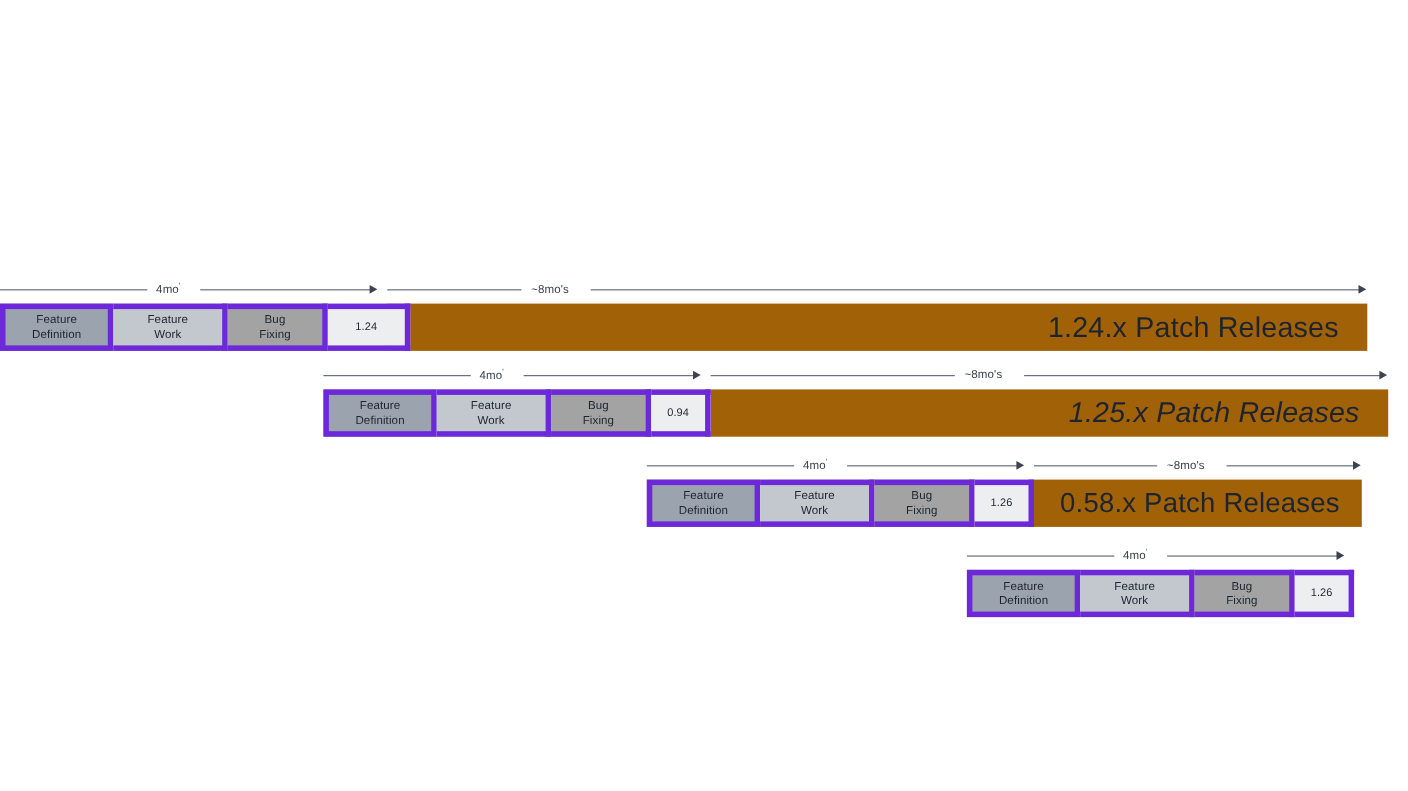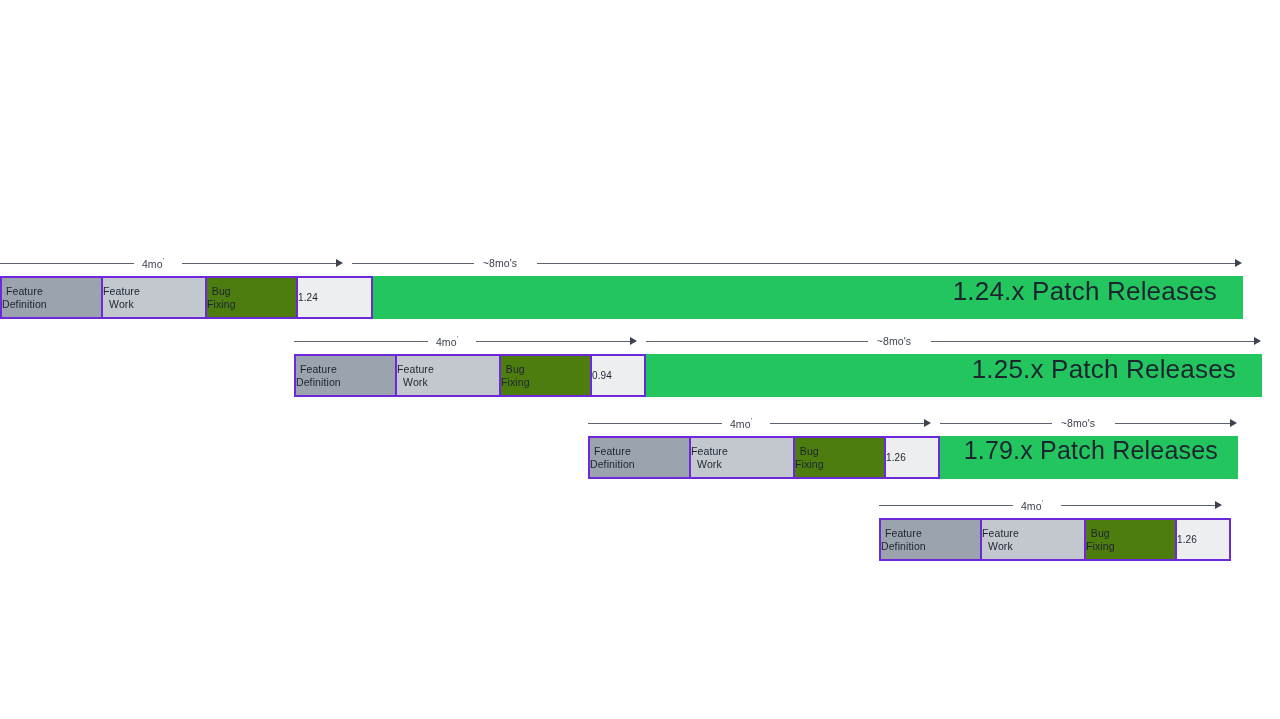--- a/index.html
+++ b/index.html
@@ -29,36 +29,36 @@
     position:absolute;top:5.5px;width:0;height:0;
     border-top:4px solid transparent;
     border-bottom:4px solid transparent;
     border-left:7px solid #3c4250;
   }
 
   
   .phases{position:absolute;display:flex;height:43px;}
   .phase{
     box-sizing:border-box;
-    border:2px solid #6d28d9;
-    display:flex;align-items:center;justify-content:flex-start;
+    border:5px solid #6d28d9;
+    display:flex;align-items:center;justify-content:center;
     text-align:center;line-height:1.18;
     font-size:10.5px;color:#1d2430;
     letter-spacing:.1px;
   }
   .phase + .phase{border-left:none;}
   .p-def{background:#9aa3ae;}
   .p-work{background:#c3c8ce;}
-  .p-bug{background:#4d7c0f;}
+  .p-bug{background:#a3a3a3;}
   .p-ver{background:#eceef0;font-size:10px;}
 
   
   .band{
-    position:absolute;height:43px;background:#22c55e;
-    display:flex;justify-content:flex-end;
+    position:absolute;height:43px;background:#a16207;
+    display:flex;align-items:center;justify-content:flex-end;
     box-sizing:border-box;
   }
   .band-label{
     font-size:26px;color:#1d2430;letter-spacing:.2px;
     padding-right:26px;white-space:nowrap;
   }
   .band-r3 .band-label{font-size:25px;padding-right:20px;}
 </style>
 </head>
 <body>
@@ -110,21 +110,21 @@
       <div class="m-arrow" style="left:336px;"></div>
     </div>
 
     <div class="measure" style="left:646px;top:331px;width:616px;">
       <div class="m-line" style="left:0px;width:222px;"></div>
       <div class="m-label" style="left:218px;width:60px;">~8mo's</div>
       <div class="m-line" style="left:285px;width:324px;"></div>
       <div class="m-arrow" style="left:608px;"></div>
     </div>
 
-    <div class="band" style="left:646px;top:354px;width:616px;">
+    <div class="band" style="left:646px;top:354px;width:616px;font-style:italic;">
       <span class="band-label">1.25.x Patch Releases</span>
     </div>
 
     <div class="phases" style="left:294px;top:354px;">
       <div class="phase p-def" style="width:103px;">
         <span><span>Feature</span><br><span>Definition</span></span>
       </div>
       <div class="phase p-work" style="width:104px;">
         <span><span>Feature</span><br><span>Work</span></span>
       </div>
@@ -147,21 +147,21 @@
     </div>
 
     <div class="measure" style="left:940px;top:413px;width:298px;">
       <div class="m-line" style="left:0px;width:112px;"></div>
       <div class="m-label" style="left:108px;width:60px;">~8mo's</div>
       <div class="m-line" style="left:175px;width:116px;"></div>
       <div class="m-arrow" style="left:290px;"></div>
     </div>
 
     <div class="band band-r3" style="left:940px;top:436px;width:298px;">
-      <span class="band-label">1.79.x Patch Releases</span>
+      <span class="band-label">0.58.x Patch Releases</span>
     </div>
 
     <div class="phases" style="left:588px;top:436px;">
       <div class="phase p-def" style="width:103px;">
         <span><span>Feature</span><br><span>Definition</span></span>
       </div>
       <div class="phase p-work" style="width:104px;">
         <span><span>Feature</span><br><span>Work</span></span>
       </div>
       <div class="phase p-bug" style="width:91px;">

